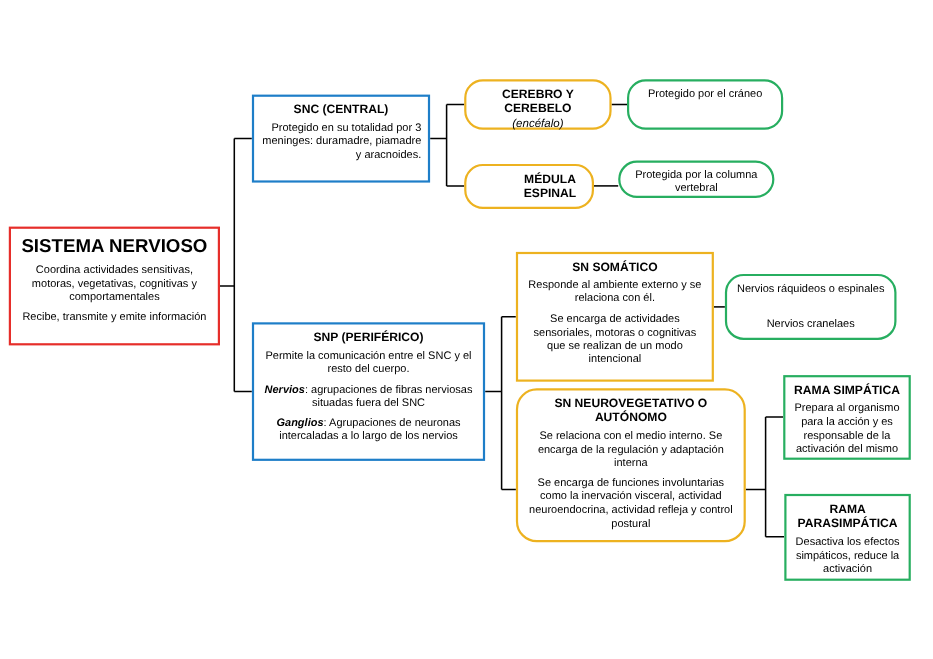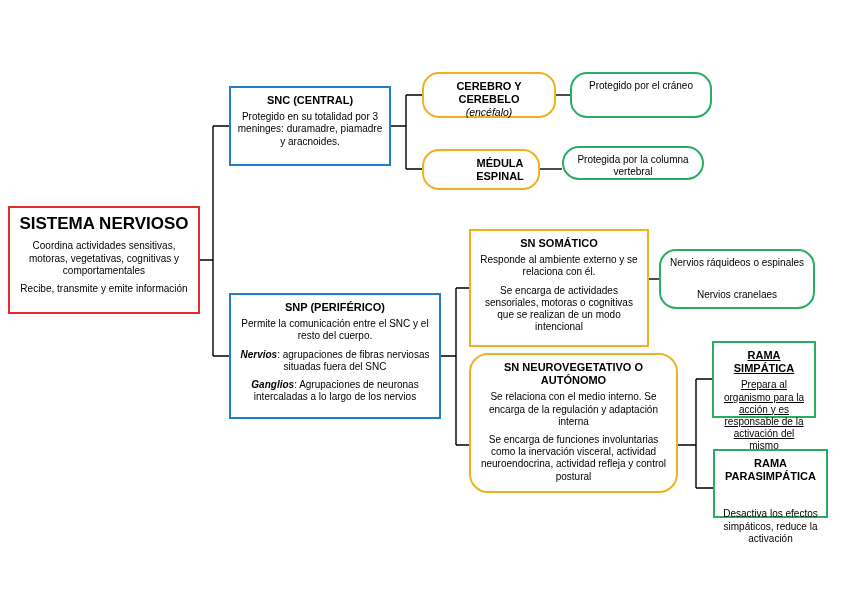--- a/index.html
+++ b/index.html
@@ -46,21 +46,21 @@
     <path class="connector" d="M649 279 H659"></path>
     <path class="connector" d="M678 445 H696 M696 379 V488 M696 379 H712 M696 488 H713"></path>
   </svg>
 
   <div class="node border-red" style="left:8px;top:206px;width:192px;height:108px;">
     <div class="title root-title">SISTEMA NERVIOSO</div>
     <p class="body">Coordina actividades sensitivas, motoras, vegetativas, cognitivas y comportamentales</p>
     <p class="body">Recibe, transmite y emite información</p>
   </div>
 
-  <div class="node border-blue" style="left:229px;top:86px;width:162px;height:80px;">
+  <div class="node border-blue" style="left:229px;top:86px;width:162px;height:80px;text-align:right;">
     <div class="title">SNC (CENTRAL)</div>
     <p class="body">Protegido en su totalidad por 3 meninges: duramadre, piamadre y aracnoides.</p>
   </div>
 
   <div class="node border-yellow center" style="left:422px;top:72px;width:134px;height:46px;">
     <div class="title no-gap">CEREBRO Y CEREBELO</div>
     <div class="subtitle">(encéfalo)</div>
   </div>
 
   <div class="node border-green center" style="left:570px;top:72px;width:142px;height:46px;">
@@ -92,23 +92,23 @@
     <p class="body">Nervios ráquideos o espinales</p>
     <p class="body">Nervios cranelaes</p>
   </div>
 
   <div class="node border-yellow" style="left:469px;top:353px;width:209px;height:140px;border-radius:19px;">
     <div class="title">SN NEUROVEGETATIVO O AUTÓNOMO</div>
     <p class="body">Se relaciona con el medio interno. Se encarga de la regulación y adaptación interna</p>
     <p class="body">Se encarga de funciones involuntarias como la inervación visceral, actividad neuroendocrina, actividad refleja y control postural</p>
   </div>
 
-  <div class="node border-green" style="left:712px;top:341px;width:104px;height:77px;text-decoration:underline;">
+  <div class="node border-green" style="left:712px;top:341px;width:116px;height:77px;">
     <div class="title">RAMA SIMPÁTICA</div>
     <p class="body">Prepara al organismo para la acción y es responsable de la activación del mismo</p>
   </div>
 
-  <div class="node border-green" style="left:713px;top:449px;width:115px;height:69px;gap:21px;">
+  <div class="node border-green" style="left:713px;top:449px;width:115px;height:79px;">
     <div class="title">RAMA PARASIMPÁTICA</div>
     <p class="body">Desactiva los efectos simpáticos, reduce la activación</p>
   </div>
 
 </div>
 
 </body></html>

